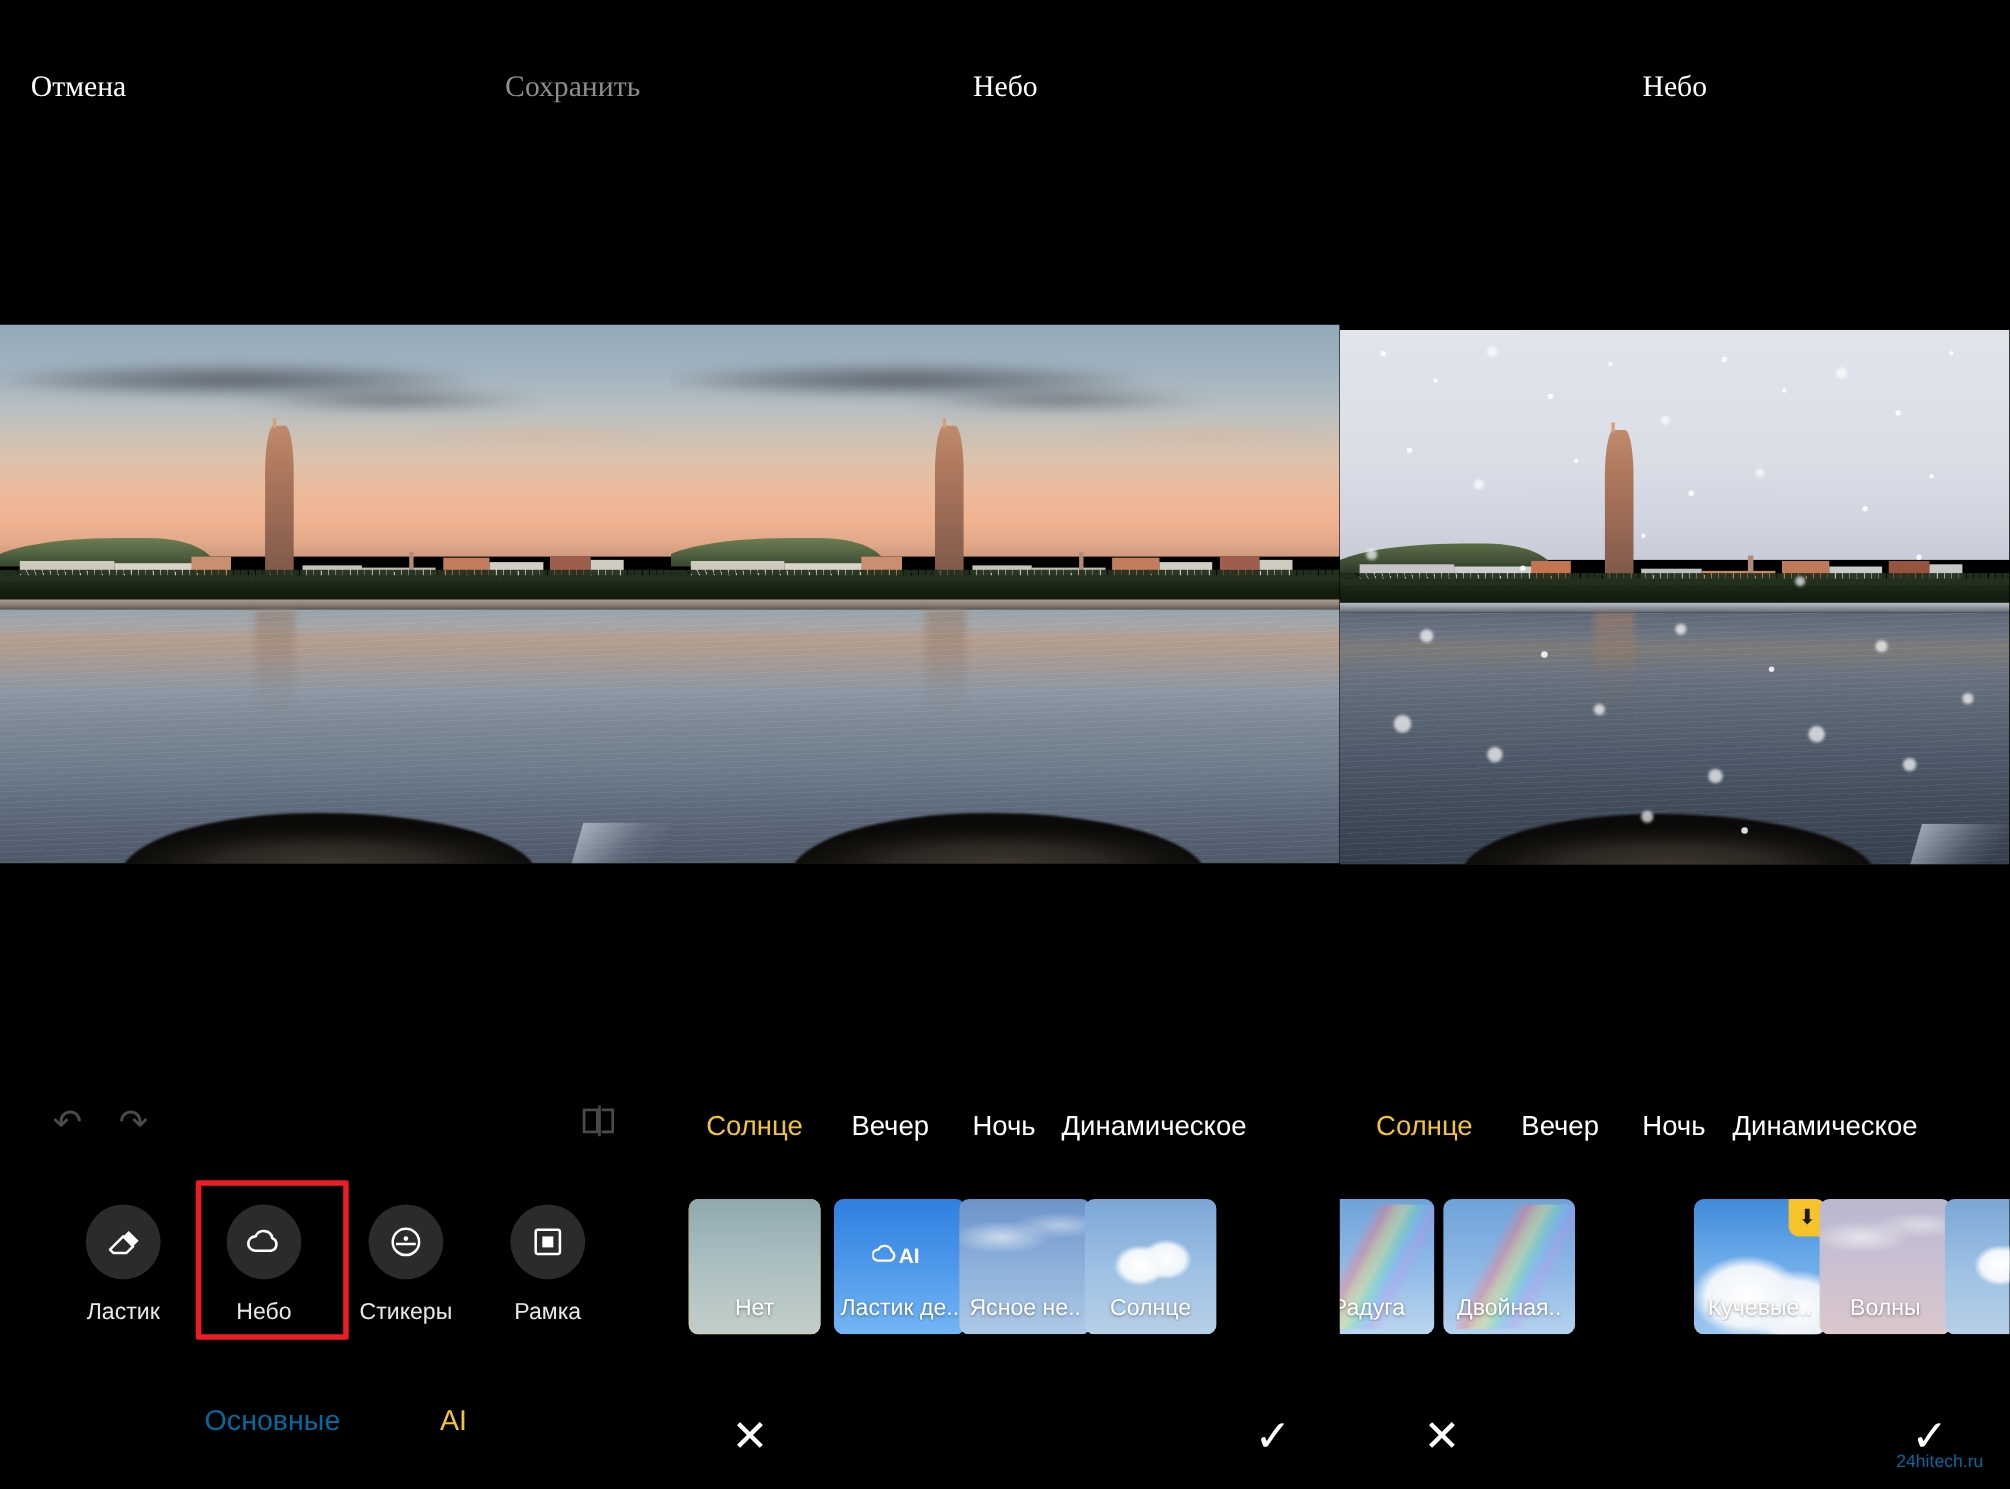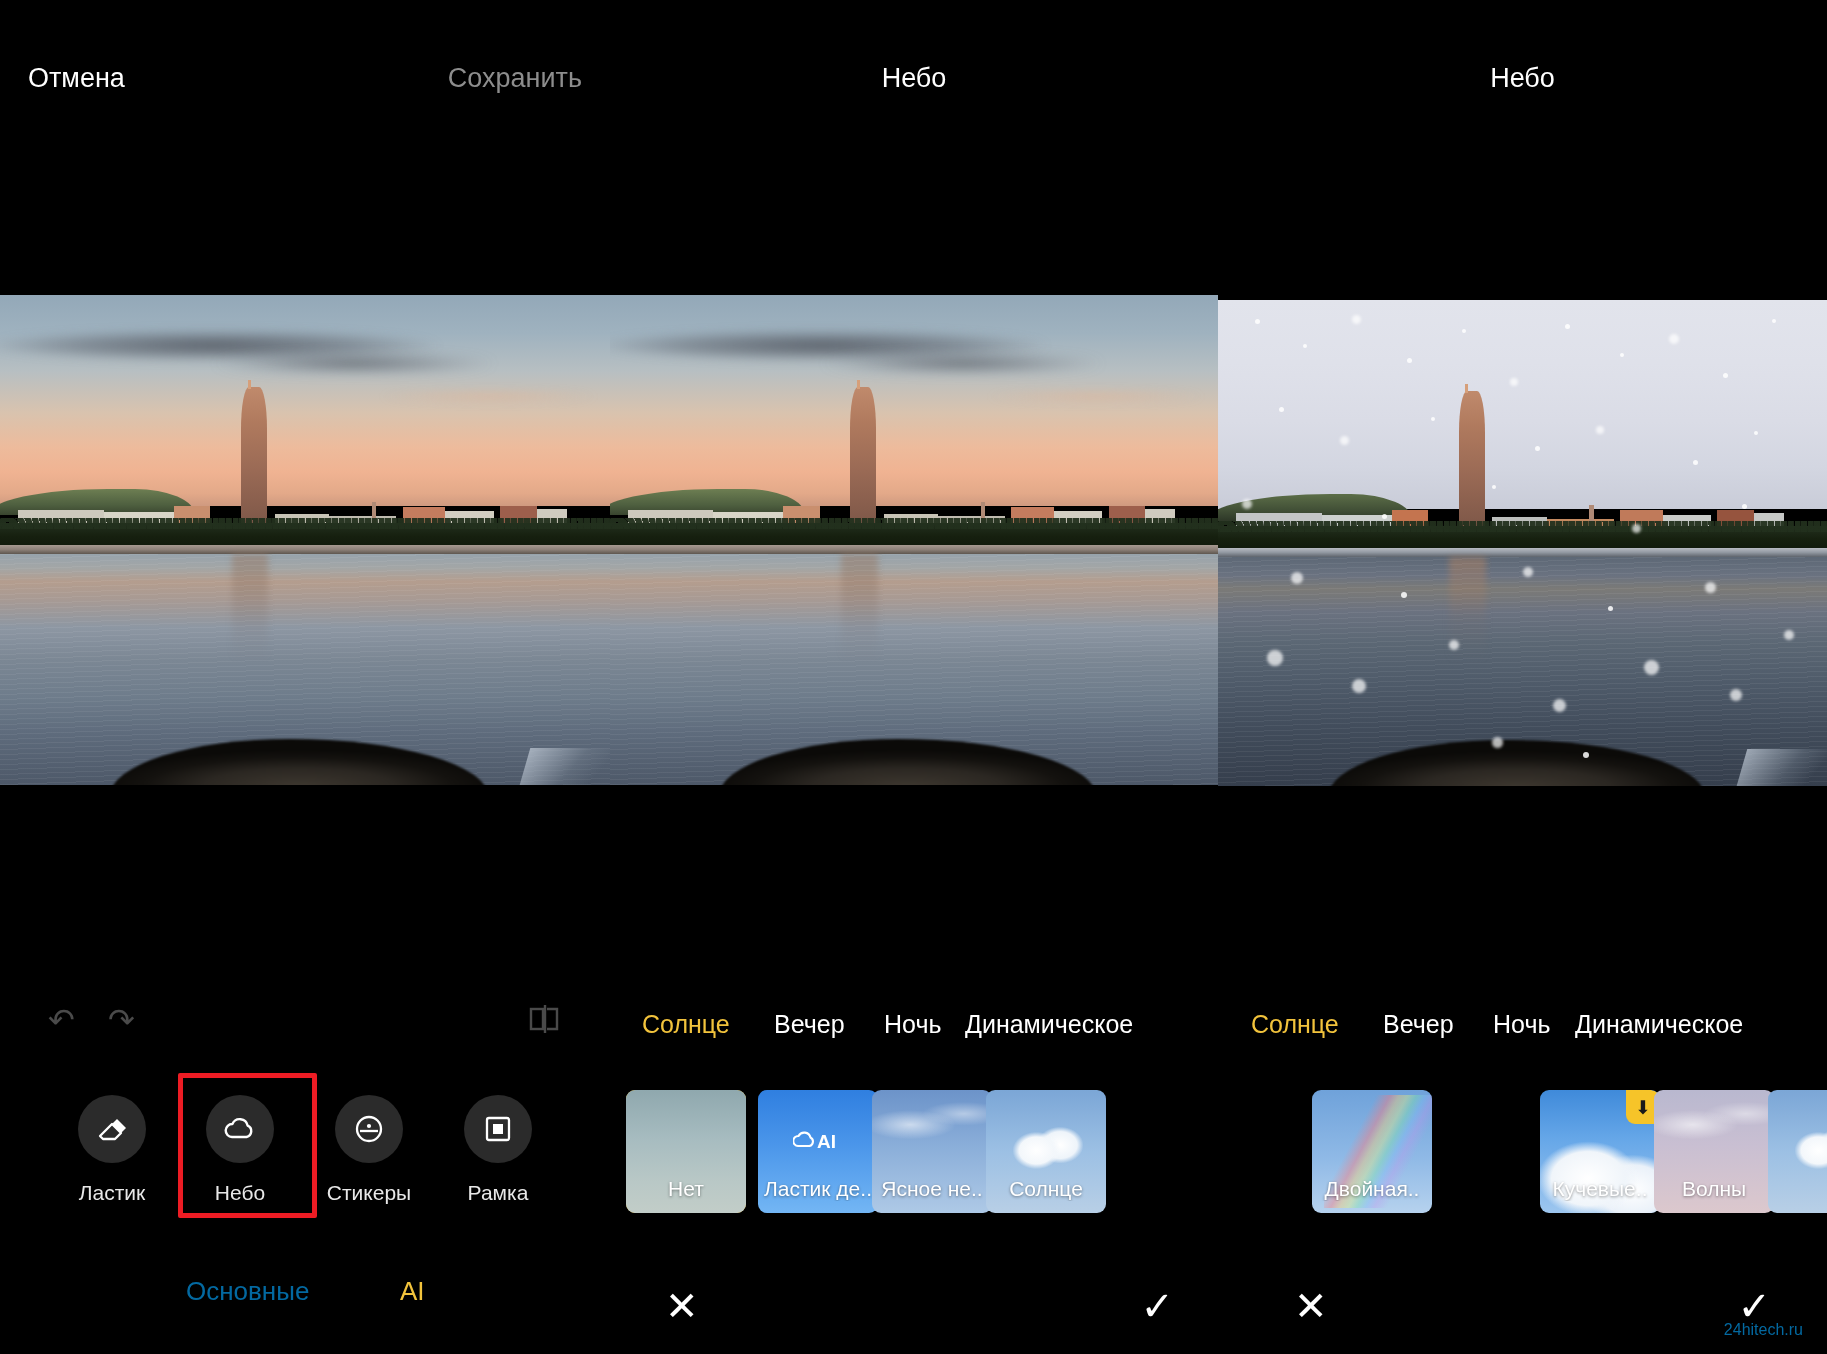--- a/index.html
+++ b/index.html
@@ -11,21 +11,21 @@
   }
   .screen { position:relative; width:1827px; height:1354px; background:#000; }
 
   
   .pane { position:absolute; top:0; height:1354px; background:#000; overflow:hidden; }
   #pane-left   { left:0;     width:610px; }
   #pane-mid    { left:610px; width:608px; }
   #pane-right  { left:1218px;width:609px; }
 
   
-  .hdr { position:absolute; top:0; left:0; width:100%; height:156px; }
+  .hdr { position:absolute; top:0; left:0; width:100%; height:156px;font-family:Liberation Serif, serif; }
   .hdr-txt {
     position:absolute; top:62px; color:#fff;
     font-size:27px; line-height:33px; white-space:nowrap;
   }
   .hdr-left   { left:28px; }
   .hdr-right  { right:28px; color:#8d8d8d; }
   .hdr-center { left:50%; transform:translateX(-50%); }
 
   
   .photo-wrap { position:absolute; overflow:hidden; }
@@ -527,20 +527,26 @@
     </div>
 
     <div class="tabs" style="left:0;width:609px;">
       <div class="tab active" style="left:33px">Солнце</div>
       <div class="tab" style="left:165px">Вечер</div>
       <div class="tab" style="left:275px">Ночь</div>
       <div class="tab" style="left:357px">Динамическое</div>
     </div>
 
     <div class="strip" style="left:0;width:609px;">
+      <div class="thumb" style="left:-34px">
+        <div class="timg t-rbow">
+          <div class="rainbow"></div>
+        </div>
+        <div class="tname">Радуга</div>
+      </div>
       <div class="thumb" style="left:94px">
         <div class="timg t-rbow2">
           <div class="rainbow"></div>
         </div>
         <div class="tname">Двойная..</div>
       </div>
       <div class="thumb" style="left:322px">
         <div class="timg t-cumul">
           <div class="bigcloud"></div>
         </div>

